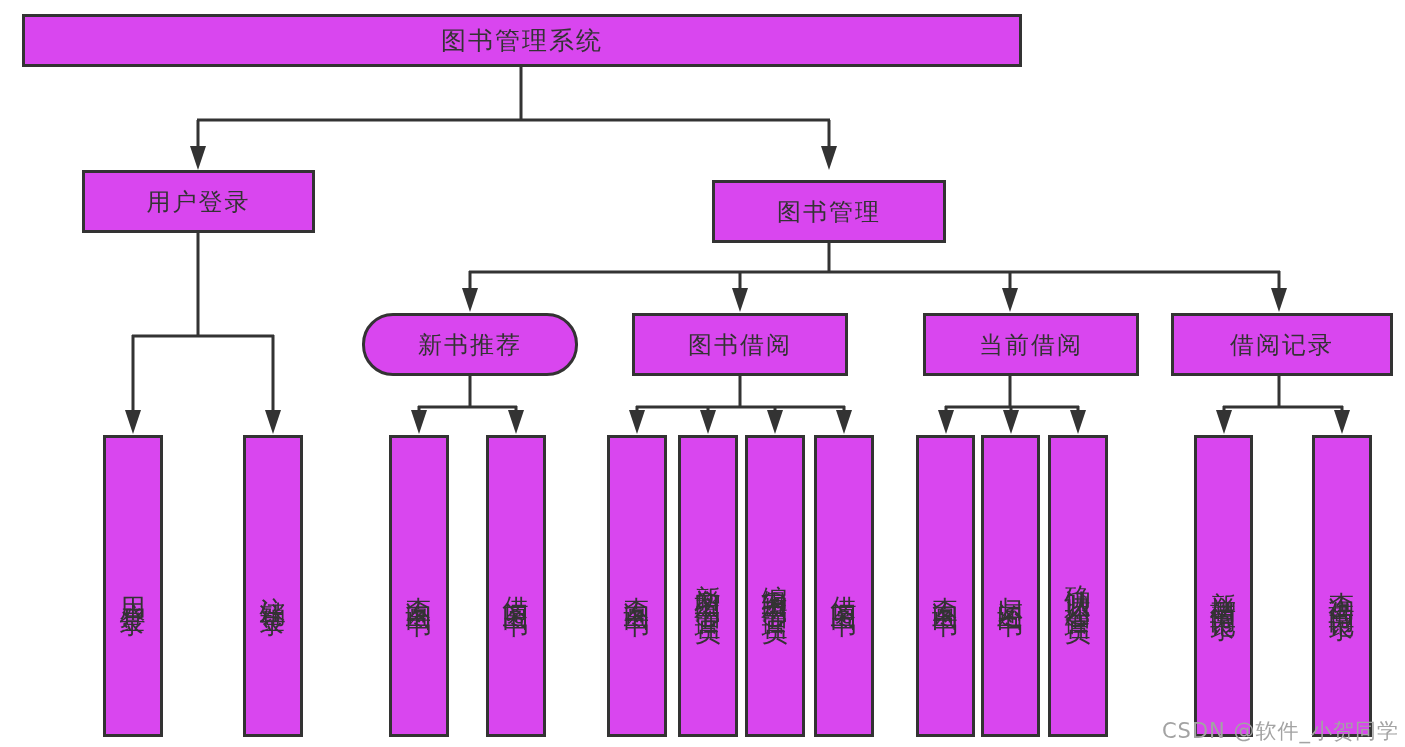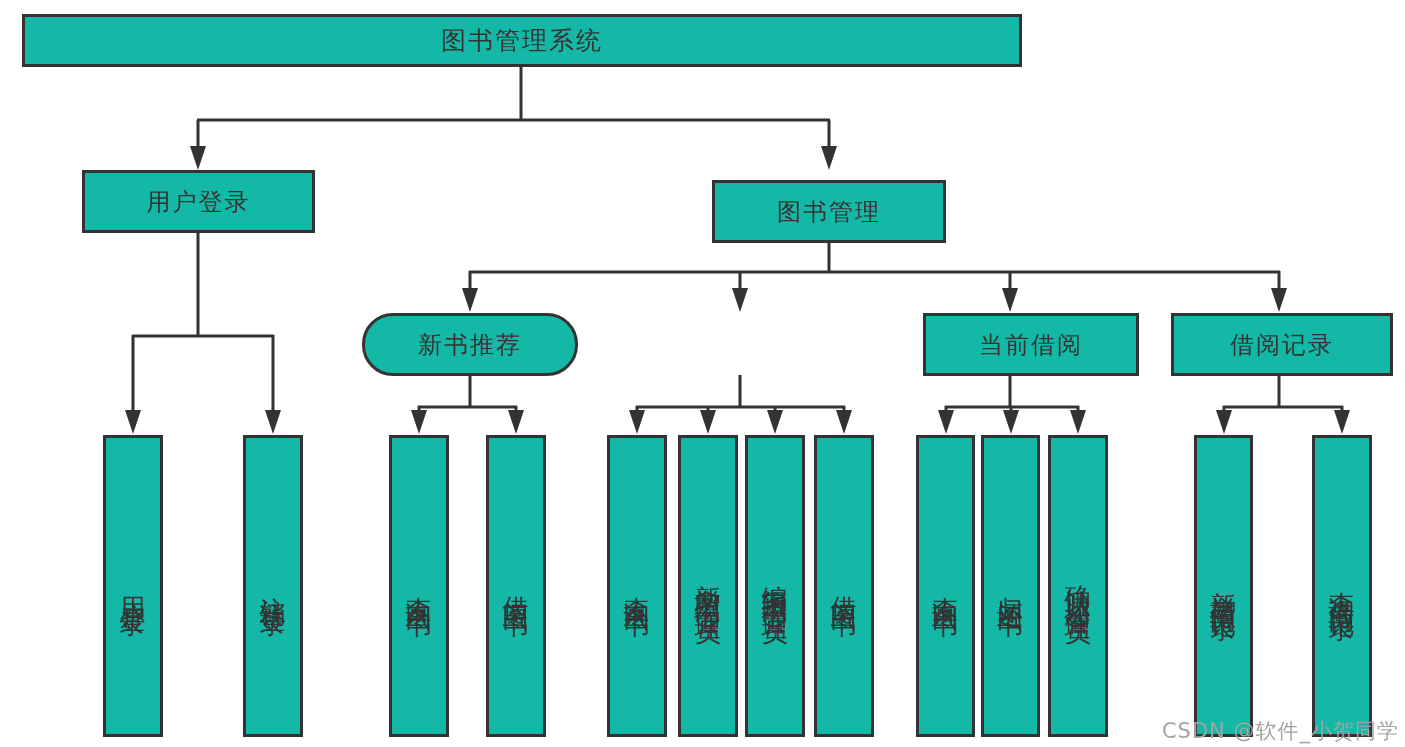--- a/index.html
+++ b/index.html
@@ -6,21 +6,21 @@
   html,body { margin:0; padding:0; background:#fff; }
   .canvas {
     position:relative; width:1405px; height:747px; background:var(--bg);
     font-family:"DejaVu Sans","Liberation Sans",sans-serif; overflow:hidden;
   }
   svg.connectors { position:absolute; left:0; top:0; width:1405px; height:747px; }
   svg.connectors path { stroke:var(--line); stroke-width:3; fill:none; }
   svg.connectors polygon { fill:var(--line); }
   .node {
     position:absolute; box-sizing:border-box; border:3px solid var(--line);
-    background:#14b8a6; display:flex; align-items:center; justify-content:center;
+    background:#d946ef; display:flex; align-items:center; justify-content:center;
     color:var(--text); text-align:center; line-height:1;
   }
   .h  { font-size:24px; letter-spacing:2px; }
   .root { font-size:25px; }
   .v  { writing-mode:vertical-rl; font-size:26px; letter-spacing:5px; }
   .watermark {
     position:absolute; right:6px; bottom:2px; font-size:21px; color:var(--wm);
     letter-spacing:1px; z-index:5; white-space:nowrap;
   }
 </style>
@@ -59,20 +59,21 @@
         <polygon points="1334,410 1350,410 1342,434"></polygon>
       </g>
   </svg>
 
   <div class="node h root" style="left:22px;top:14px;width:1000px;height:53px;">图书管理系统</div>
 
   <div class="node h" style="left:82px;top:170px;width:233px;height:63px;">用户登录</div>
   <div class="node h" style="left:712px;top:170px;width:234px;height:63px;margin-top:10px;">图书管理</div>
 
   <div class="node h" style="left:362px;top:313px;width:216px;height:63px;border-radius:31px;">新书推荐</div>
+  <div class="node h" style="left:632px;top:313px;width:216px;height:63px;">图书借阅</div>
   <div class="node h" style="left:902px;top:313px;width:216px;height:63px;margin-left:21px;">当前借阅</div>
   <div class="node h" style="left:1171px;top:313px;width:222px;height:63px;">借阅记录</div>
 
   <div class="node v" style="left:103px;top:435px;width:60px;height:302px;">用户登录</div>
   <div class="node v" style="left:243px;top:435px;width:60px;height:302px;">注销登录</div>
 
   <div class="node v" style="left:389px;top:435px;width:60px;height:302px;">查询图书</div>
   <div class="node v" style="left:486px;top:435px;width:60px;height:302px;">借阅图书</div>
 
   <div class="node v" style="left:607px;top:435px;width:60px;height:302px;">查询图书</div>

